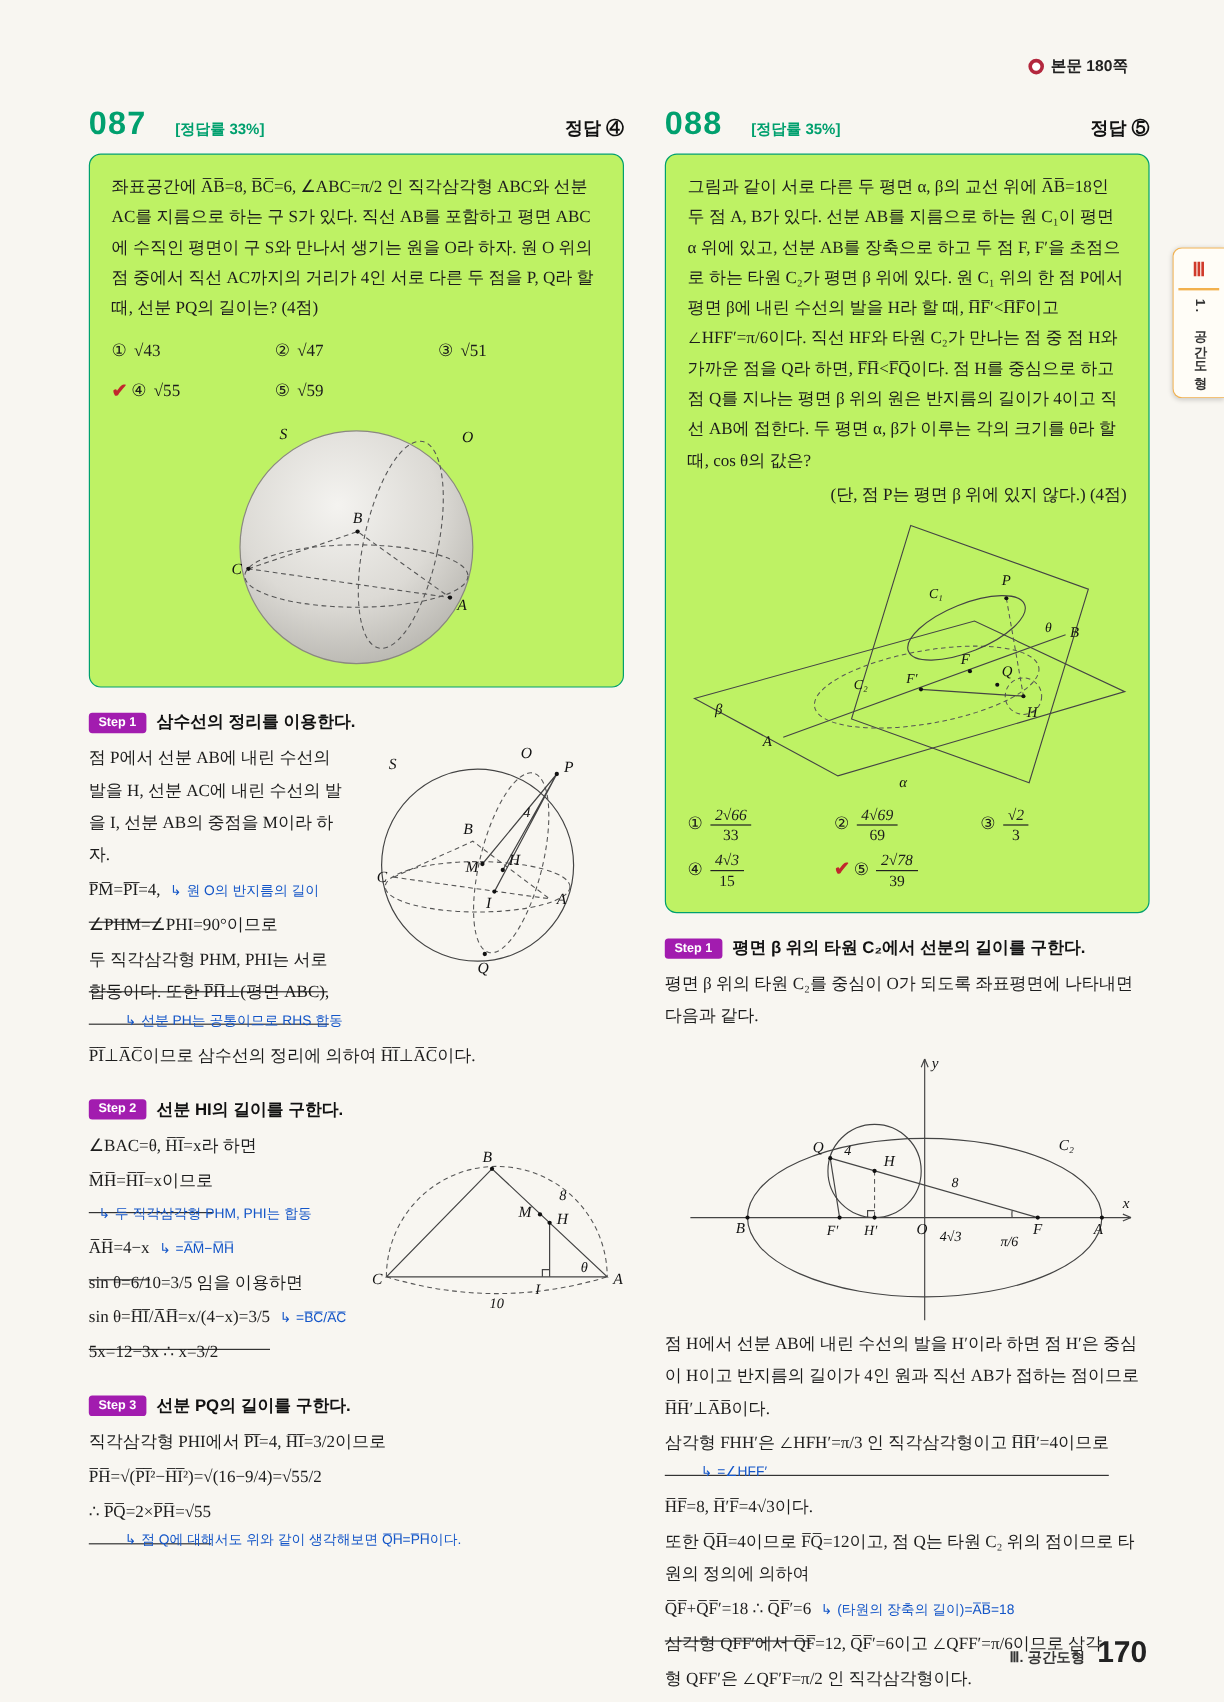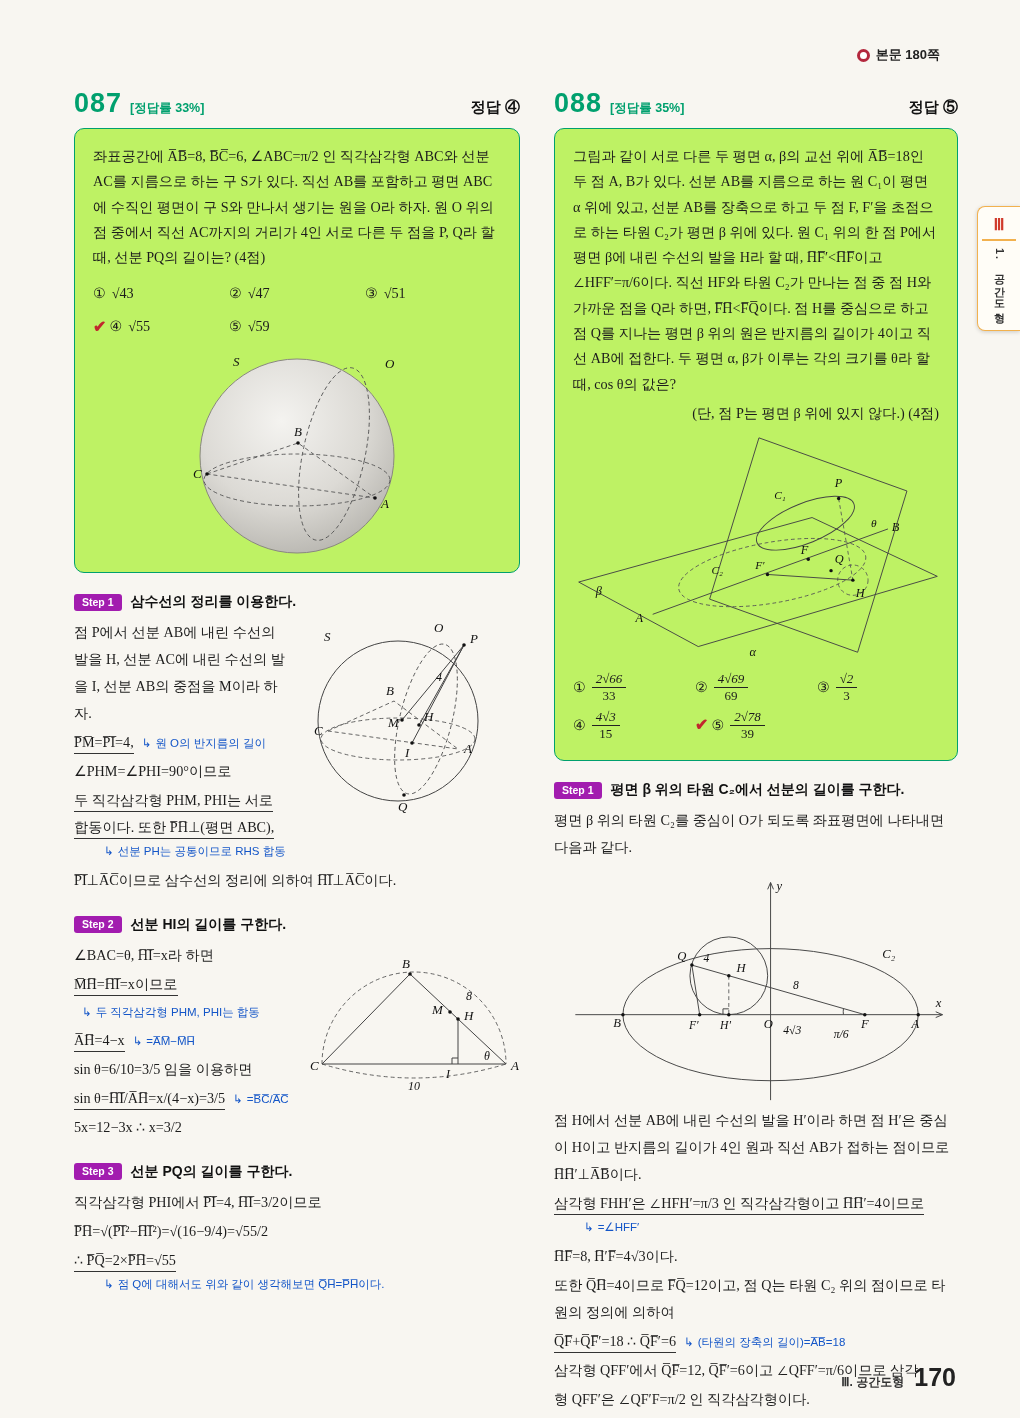--- a/index.html
+++ b/index.html
@@ -10,21 +10,21 @@
   .dot{display:inline-block;width:7px;height:7px;border-radius:50%;background:#fff;border:3px solid #b3273d;}
   
   .side-tab{position:absolute;right:0;top:206px;width:34px;background:#fffdf7;border:1px solid #f2b14e;border-right:none;border-radius:8px 0 0 8px;box-shadow:0 1px 4px rgba(0,0,0,.18);padding:8px 4px 12px;text-align:center;}
   .tab-roman{color:#d03a2b;font-weight:bold;font-size:16px;font-family:"Liberation Sans",sans-serif;border-bottom:2px solid #f2b14e;padding-bottom:5px;margin-bottom:7px;}
   .tab-label{writing-mode:vertical-rl;text-orientation:mixed;font-size:11px;font-weight:bold;letter-spacing:2px;color:#333;margin:0 auto;font-family:"Liberation Sans",sans-serif;}
   
   .cols{display:flex;gap:34px;padding:88px 62px 0 74px;}
   .col-l{width:446px;flex:none;}
   .col-r{width:404px;flex:none;}
   
-  .phead{display:flex;align-items:baseline;gap:8px;margin-bottom:9px;font-family:"Liberation Sans",sans-serif;}
+  .phead{display:flex;align-items:baseline;gap:24px;margin-bottom:9px;font-family:"Liberation Sans",sans-serif;}
   .pnum{font-weight:bold;font-size:27px;color:#00a06e;letter-spacing:1px;}
   .prate{font-size:12.5px;font-weight:bold;color:#00a06e;}
   .pans{margin-left:auto;font-weight:bold;font-size:15px;color:#111;}
   
   .pbox{border:1.6px solid #00a06e;border-radius:10px;padding:15px 18px 12px;font-size:14.2px;line-height:1.78;background:#bef264;}
   .ptext{margin:0 0 4px;}
   .pnote{margin:0;text-align:right;}
   .choices{display:flex;flex-wrap:wrap;margin:8px 0 4px;}
   .choice{width:33.33%;display:flex;align-items:center;gap:6px;padding:3px 0;}
   .check-icon{color:#c1272d;font-weight:bold;font-size:16px;margin-right:-3px;font-family:"Liberation Sans",sans-serif;}
@@ -32,21 +32,21 @@
   .fnum{border-bottom:1px solid #222;padding:0 4px;font-style:italic;}
   .fden{padding:0 4px;}
   .figc{display:block;margin:6px auto 2px;}
   
   .steprow{margin:20px 0 8px;display:flex;align-items:center;gap:9px;font-family:"Liberation Sans",sans-serif;}
   .badge{background:#a21caf;color:#fff;font-size:10.5px;font-weight:bold;padding:2px 8px 3px;border-radius:3px;white-space:nowrap;}
   .stitle{font-weight:bold;font-size:14px;color:#111;}
   
   .sol{font-size:14.2px;line-height:1.9;}
   .sol p{margin:0 0 2px;}
-  .u{border-bottom:1px solid #333;padding-bottom:3px;}
+  .u{border-bottom:1px solid #333;padding-bottom:18px;}
   .note{color:#1456c8;font-size:11.5px;font-family:"Liberation Sans",sans-serif;margin-left:8px;white-space:nowrap;}
   .note-block{display:block;color:#1456c8;font-size:11.5px;font-family:"Liberation Sans",sans-serif;margin:-2px 0 4px 30px;}
   .arr{margin-right:4px;}
   .figfloat{float:right;margin:0 0 4px 8px;}
   .clearfix::after{content:"";display:block;clear:both;}
   
   .footer{position:absolute;bottom:26px;right:64px;display:flex;align-items:baseline;gap:10px;}
   .fsec{font-size:12px;font-weight:bold;color:#333;font-family:"Liberation Sans",sans-serif;}
   .fpage{font-size:25px;font-weight:bold;color:#222;font-family:"Liberation Sans",sans-serif;}
   

